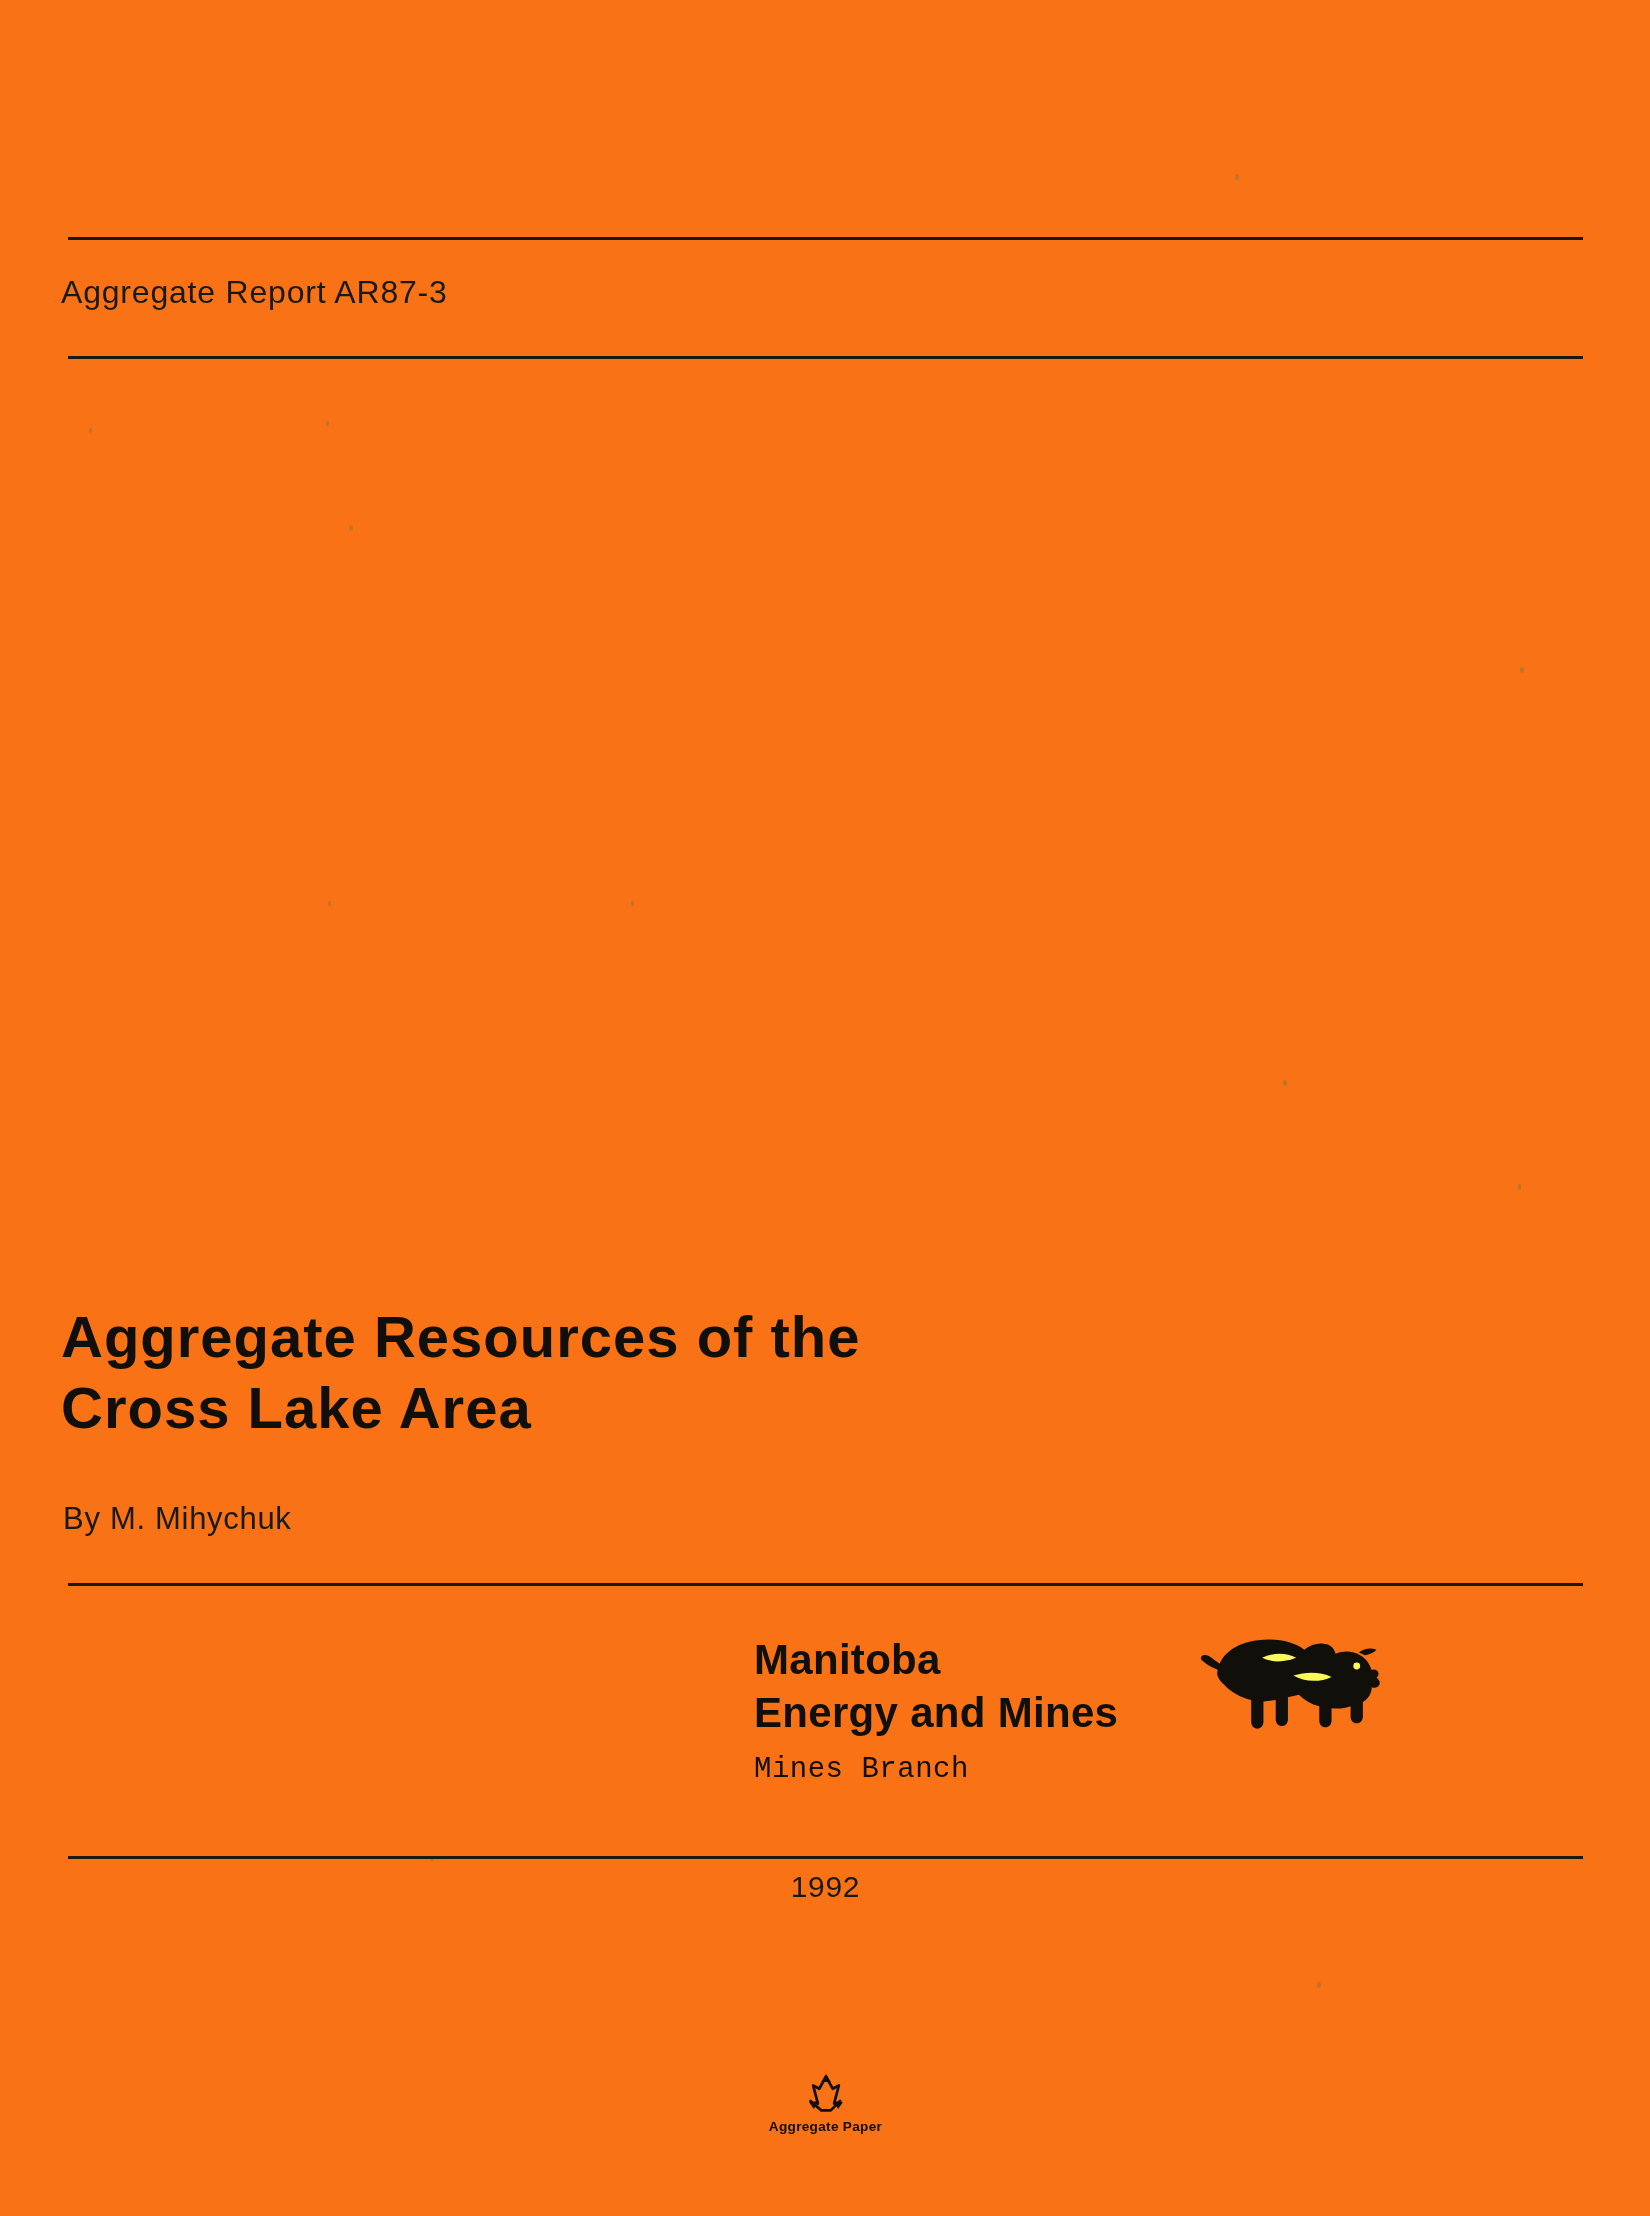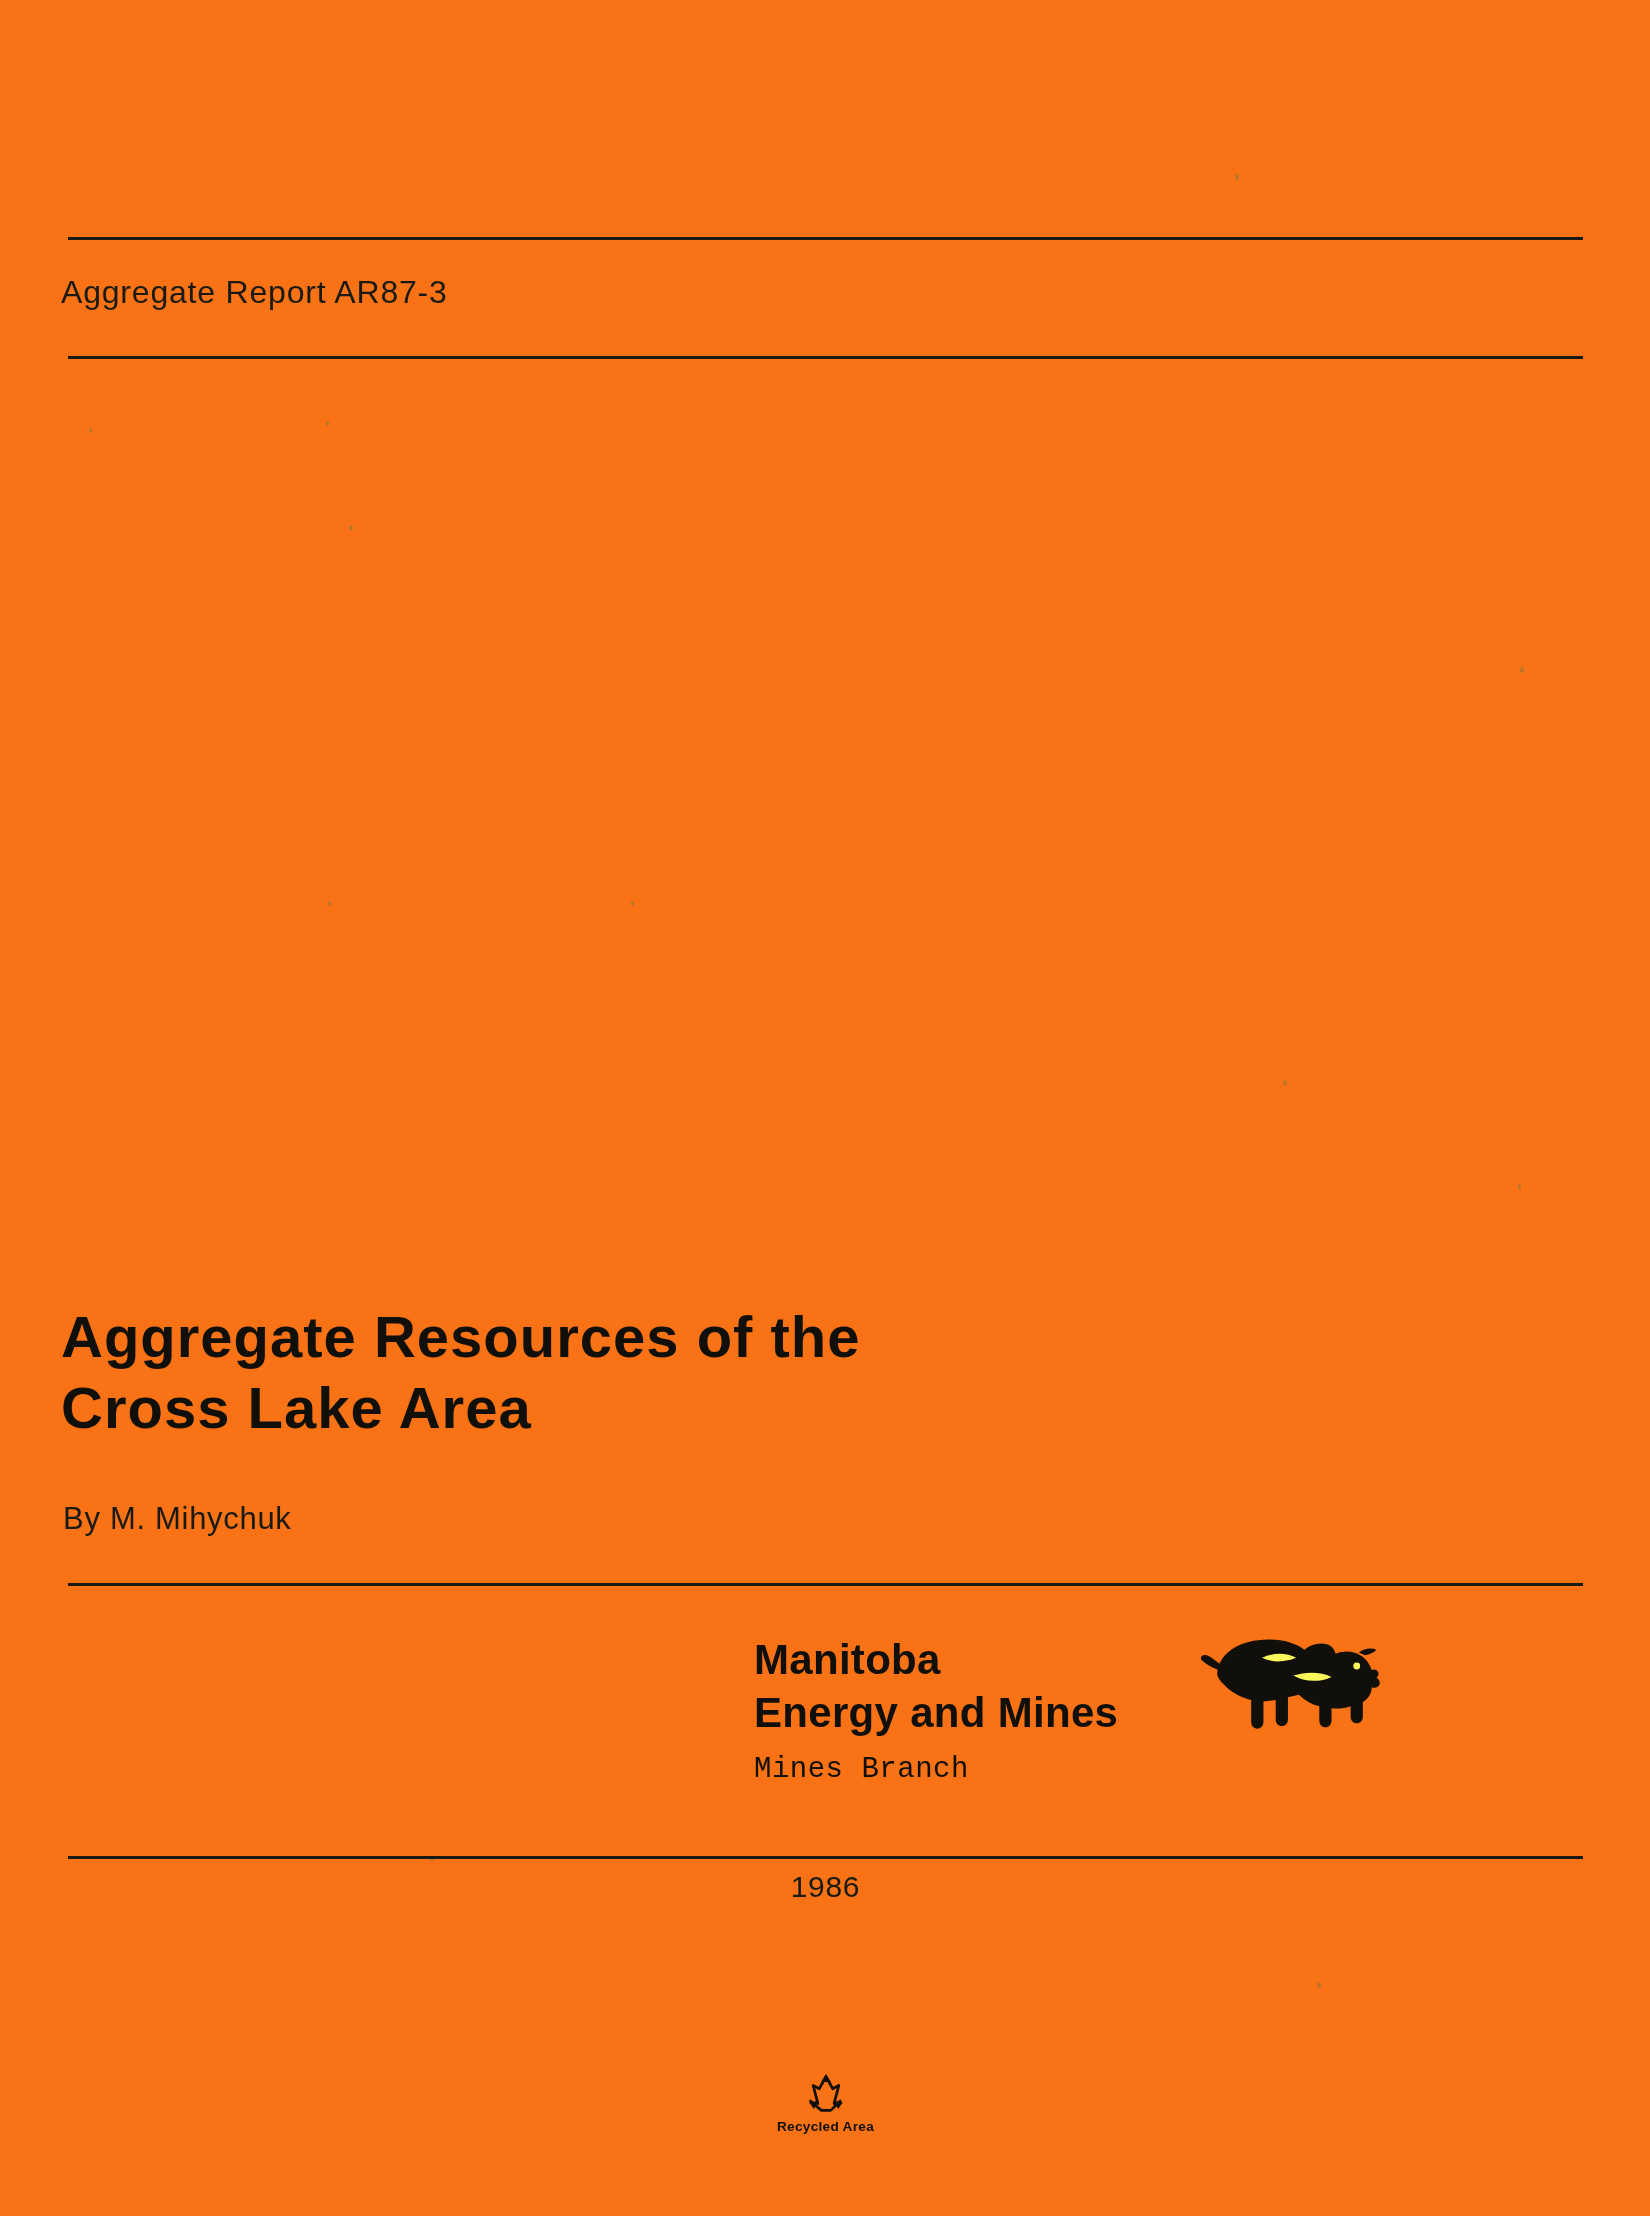--- a/index.html
+++ b/index.html
@@ -198,32 +198,32 @@
 
         <circle cx="243" cy="72" r="5"></circle>
 
         <path d="M104 60 C120 52 140 52 154 60 C140 66 120 68 104 60 Z"></path>
         <path d="M150 86 C168 80 190 80 206 88 C190 96 166 96 150 86 Z"></path>
       </g>
     </svg>
   </div>
 
   <div class="rule rule-bottom"></div>
-  <div class="year">1986</div>
+  <div class="year">1992</div>
 
   <div class="recycle">
     <svg viewBox="0 0 74 66" xmlns="http://www.w3.org/2000/svg" aria-hidden="true">
       <g fill="none" stroke="#100f0a" stroke-width="4" stroke-linejoin="round" stroke-linecap="round">
         <path d="M37 8 L27 26 L18 21 L25 48"></path>
         <path d="M37 8 L47 26 L56 21 L49 48"></path>
         <path d="M14 44 L30 58 L44 58 L58 44"></path>
       </g>
       <g fill="#100f0a">
         <path d="M37 4 L44 16 L30 16 Z"></path>
         <path d="M12 46 L26 44 L19 56 Z"></path>
         <path d="M62 46 L48 44 L55 56 Z"></path>
       </g>
     </svg>
-    <div class="caption">Recycled Area</div>
+    <div class="caption">Aggregate Paper</div>
   </div>
 
 </div>
 
 
 </body></html>

